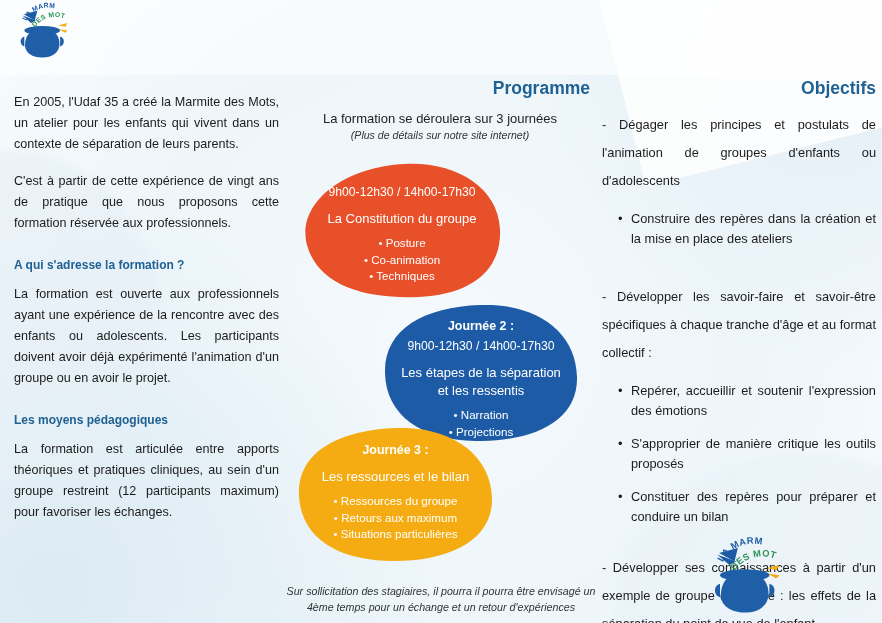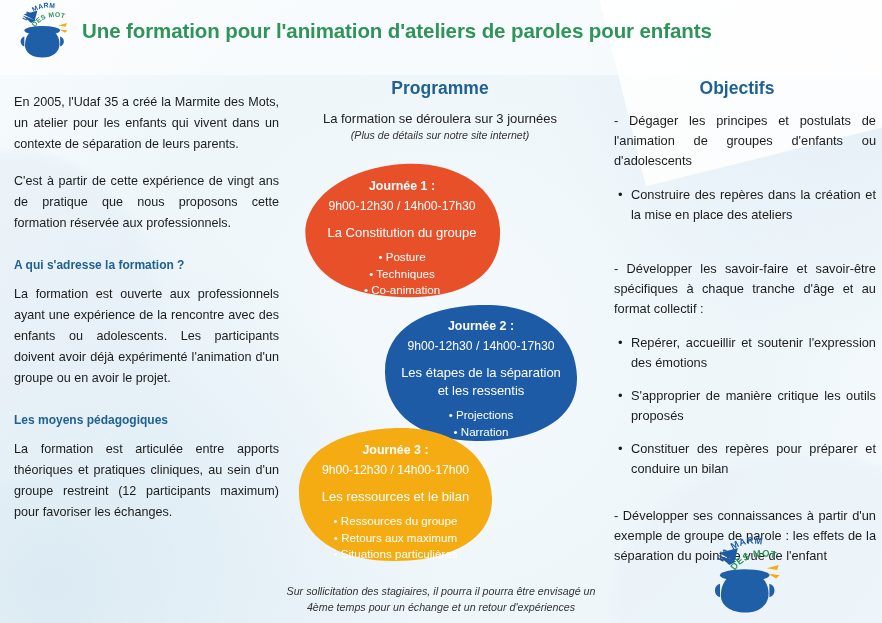--- a/index.html
+++ b/index.html
@@ -43,21 +43,21 @@
   p.body{
     margin:0 0 16px 0;font-size:12.6px;line-height:21px;color:#1c1c1c;
     text-align:justify;
   }
   h3.sub{
     margin:24px 0 12px 0;font-size:12px;font-weight:bold;color:#1F6193;
   }
   .col-left h3.sub:first-child{margin-top:0;}
 
   .sec-title{
-    font-size:17.5px;font-weight:bold;color:#1F6193;text-align:center;margin:0 0 12px 0;
+    font-size:17.5px;font-weight:bold;color:#1F6193;text-align:right;margin:0 0 12px 0;
   }
   .mid-lead{font-size:13px;color:#222;text-align:center;margin:0 0 3px 0;}
   .mid-sublead{font-size:10.6px;color:#333;text-align:center;font-style:italic;margin:0;}
 
   
   .blobs{position:absolute;left:288px;top:163px;width:305px;height:400px;}
   .blob{position:absolute;color:#fff;text-align:center;}
   .blob .shape{position:absolute;inset:0;}
   .blob .content{position:relative;z-index:2;}
   .b-day{font-size:12.4px;font-weight:bold;margin:0;}
@@ -77,21 +77,21 @@
   #blob3{left:10px;top:265px;width:195px;height:133px;}
   #blob3 .content{padding:15px 10px 0 10px;}
   #blob3 .b-list{text-align:center;}
 
   .footnote{
     position:absolute;left:285px;top:583px;width:312px;
     font-size:10.7px;font-style:italic;color:#333;text-align:center;line-height:16px;
   }
 
   
-  .obj-dash{margin:0 0 14px 16px;font-size:12.8px;line-height:20px;color:#1c1c1c;text-align:justify;}
+  .obj-dash{margin:0 0 14px 4px;font-size:12.8px;line-height:28px;color:#1c1c1c;text-align:justify;}
   ul.obj{list-style:none;margin:12px 0 18px 0;padding:0 0 0 20px;}
   ul.obj li{
     position:relative;font-size:12.8px;line-height:20px;color:#1c1c1c;
     text-align:justify;margin-bottom:13px;padding-left:13px;
   }
   ul.obj li::before{content:"\2022";position:absolute;left:0;top:0;font-size:13px;}
   .gap-sm{height:9px;}
   .gap-md{height:16px;}
 
   .logo-bottom{position:absolute;left:700px;top:536px;width:86px;height:80px;}
@@ -120,21 +120,20 @@
         <path id="arcA" d="M26 32 A38 32 0 0 1 72 10"></path>
         <path id="arcB" d="M40 42 A36 30 0 0 1 86 26"></path>
       </defs>
       <text font-size="11" font-weight="bold" fill="#1D5BA6" font-family="'Liberation Sans',sans-serif" letter-spacing="0.5">
         <textPath href="#arcA" startOffset="2%">LA MARMITE</textPath>
       </text>
       <text font-size="11" font-weight="bold" fill="#2E9457" font-family="'Liberation Sans',sans-serif" letter-spacing="0.5">
         <textPath href="#arcB" startOffset="2%">DES MOTS</textPath>
       </text>
     </svg>
-    <div class="title">Une formation pour l'animation d'ateliers de paroles pour enfants</div>
   </div>
 
   <div class="col-left">
     <p class="body">En 2005, l'Udaf 35 a créé la Marmite des Mots, un atelier pour les enfants qui vivent dans un contexte de séparation de leurs parents.</p>
     <p class="body">C'est à partir de cette expérience de vingt ans de pratique que nous proposons cette formation réservée aux professionnels.</p>
     <h3 class="sub">A qui s'adresse la formation ?</h3>
     <p class="body">La formation est ouverte aux professionnels ayant une expérience de la rencontre avec des enfants ou adolescents. Les participants doivent avoir déjà expérimenté l'animation d'un groupe ou en avoir le projet.</p>
     <h3 class="sub">Les moyens pédagogiques</h3>
     <p class="body">La formation est articulée entre apports théoriques et pratiques cliniques, au sein d'un groupe restreint (12 participants maximum) pour favoriser les échanges.</p>
   </div>
@@ -145,53 +144,51 @@
     <p class="mid-sublead">(Plus de détails sur notre site internet)</p>
   </div>
 
   <div class="blobs">
 
     <div class="blob" id="blob1">
       <svg class="shape" viewBox="0 0 200 135" preserveAspectRatio="none">
         <path d="M102 1 C150 -2 196 22 198 66 C200 108 168 132 116 134 C62 136 16 122 5 82 C-6 40 42 4 102 1 Z" fill="#E8502A"></path>
       </svg>
       <div class="content">
-        <p class="b-day">Journée 1 :</p>
         <p class="b-time">9h00-12h30 / 14h00-17h30</p>
         <p class="b-topic">La Constitution du groupe</p>
         <ul class="b-list">
           <li>Posture</li>
+          <li>Co-animation</li>
           <li>Techniques</li>
-          <li>Co-animation</li>
         </ul>
       </div>
     </div>
 
     <div class="blob" id="blob2">
       <svg class="shape" viewBox="0 0 194 136" preserveAspectRatio="none">
         <path d="M96 0 C152 -2 192 26 193 72 C194 114 154 135 98 136 C40 137 2 112 1 68 C0 24 40 2 96 0 Z" fill="#1D5BA6"></path>
       </svg>
       <div class="content">
         <p class="b-day">Journée 2 :</p>
         <p class="b-time">9h00-12h30 / 14h00-17h30</p>
         <p class="b-topic">Les étapes de la séparation et les ressentis</p>
         <ul class="b-list">
+          <li>Narration</li>
           <li>Projections</li>
-          <li>Narration</li>
         </ul>
       </div>
     </div>
 
     <div class="blob" id="blob3">
       <svg class="shape" viewBox="0 0 195 133" preserveAspectRatio="none">
         <path d="M98 0 C152 -2 193 26 194 70 C195 112 152 133 96 133 C40 133 2 110 1 66 C0 22 44 2 98 0 Z" fill="#F5AC12"></path>
       </svg>
       <div class="content">
         <p class="b-day">Journée 3 :</p>
-        <p class="b-time">9h00-12h30 / 14h00-17h00</p>
         <p class="b-topic">Les ressources et le bilan</p>
         <ul class="b-list">
           <li>Ressources du groupe</li>
           <li>Retours aux maximum</li>
           <li>Situations particulières</li>
         </ul>
       </div>
     </div>
 
   </div>

